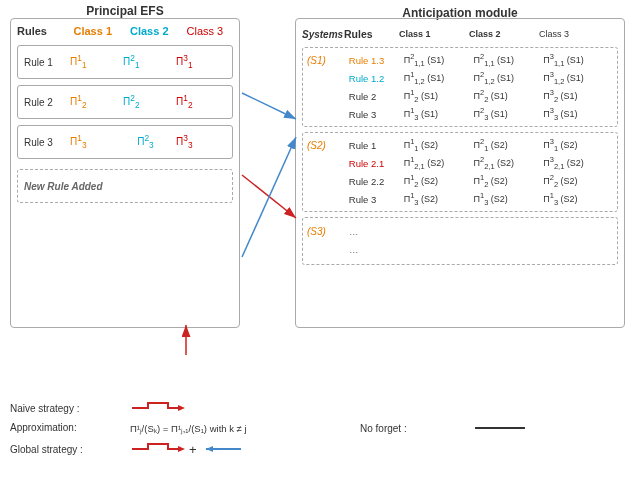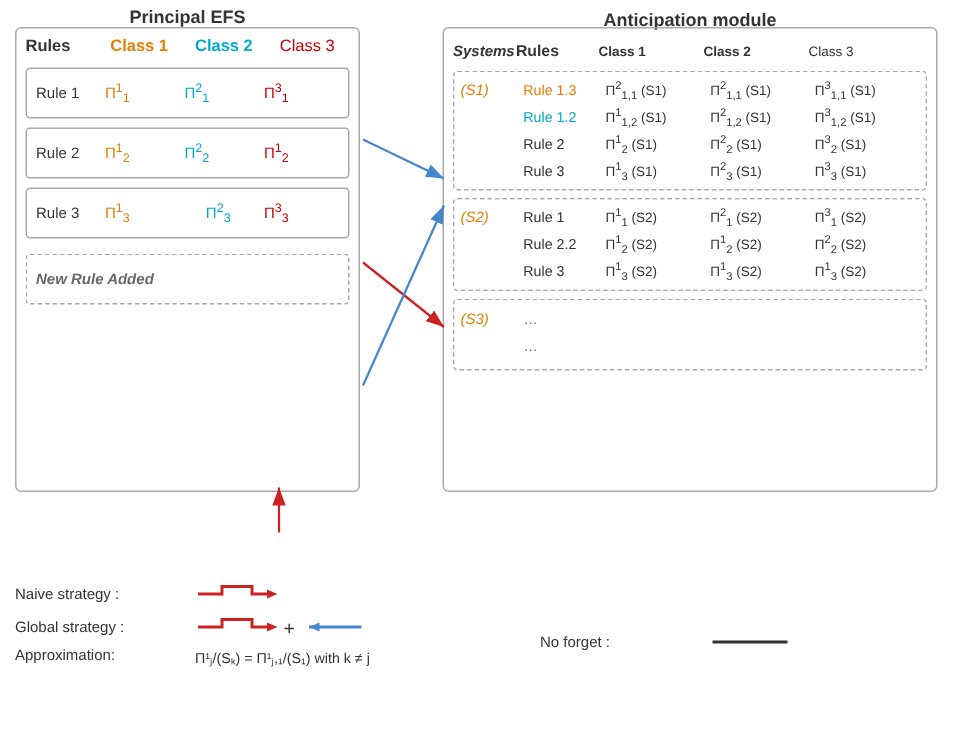--- a/index.html
+++ b/index.html
@@ -224,20 +224,27 @@
     <div class="ant-system-block">
       <div class="ant-row">
         <div class="ant-sys-label">(S2)</div>
         <div class="ant-rule-label">Rule 1</div>
         <div class="ant-val">Π<sup>1</sup><sub>1</sub> (S2)</div>
         <div class="ant-val">Π<sup>2</sup><sub>1</sub> (S2)</div>
         <div class="ant-val">Π<sup>3</sup><sub>1</sub> (S2)</div>
       </div>
       <div class="ant-row">
         <div class="ant-sys-label"></div>
+        <div class="ant-rule-label ant-rule-red">Rule 2.1</div>
+        <div class="ant-val">Π<sup>1</sup><sub>2,1</sub> (S2)</div>
+        <div class="ant-val">Π<sup>2</sup><sub>2,1</sub> (S2)</div>
+        <div class="ant-val">Π<sup>3</sup><sub>2,1</sub> (S2)</div>
+      </div>
+      <div class="ant-row">
+        <div class="ant-sys-label"></div>
         <div class="ant-rule-label">Rule 2.2</div>
         <div class="ant-val">Π<sup>1</sup><sub>2</sub> (S2)</div>
         <div class="ant-val">Π<sup>1</sup><sub>2</sub> (S2)</div>
         <div class="ant-val">Π<sup>2</sup><sub>2</sub> (S2)</div>
       </div>
       <div class="ant-row">
         <div class="ant-sys-label"></div>
         <div class="ant-rule-label">Rule 3</div>
         <div class="ant-val">Π<sup>1</sup><sub>3</sub> (S2)</div>
         <div class="ant-val">Π<sup>1</sup><sub>3</sub> (S2)</div>
@@ -272,44 +279,44 @@
 
     <line x1="242" y1="93" x2="296" y2="119" stroke="#4488cc" stroke-width="1.5" marker-end="url(#arrowhead-blue)"></line>
 
     <line x1="242" y1="175" x2="296" y2="218" stroke="#cc2222" stroke-width="1.5" marker-end="url(#arrowhead-red)"></line>
 
     <line x1="242" y1="257" x2="296" y2="137" stroke="#4488cc" stroke-width="1.5" marker-end="url(#arrowhead-blue)"></line>
 
     <line x1="186" y1="355" x2="186" y2="325" stroke="#cc2222" stroke-width="1.5" marker-end="url(#arrowhead-red)"></line>
   </svg>
 
-  <div style="position:absolute; left:10px; top:388px; width:300px;">
+  <div style="position:absolute; left:10px; top:400px; width:300px;">
     <div class="legend-row">
       <span class="legend-label">Naive strategy :</span>
       <svg width="55" height="16">
         <polyline points="2,8 18,8 18,3 38,3 38,8 52,8" fill="none" stroke="#cc2222" stroke-width="2"></polyline>
         <polygon points="48,5 55,8 48,11" fill="#cc2222"></polygon>
       </svg>
+    </div>
+    <div class="legend-row" style="align-items:flex-start;">
+      <span class="legend-label">Approximation:</span>
+      <span style="font-size:9.5px; color:#333;">Π¹ⱼ/(Sₖ) = Π¹ⱼ,₁/(S₁)  with k ≠ j</span>
     </div>
     <div class="legend-row">
       <span class="legend-label">Global strategy :</span>
       <svg width="55" height="16">
         <polyline points="2,8 18,8 18,3 38,3 38,8 52,8" fill="none" stroke="#cc2222" stroke-width="2"></polyline>
         <polygon points="48,5 55,8 48,11" fill="#cc2222"></polygon>
       </svg>
       <span style="margin:0 4px; font-size:13px;">+</span>
       <svg width="45" height="16">
         <line x1="5" y1="8" x2="40" y2="8" stroke="#4488cc" stroke-width="2" marker-end="url(#arrowhead-blue-inline)"></line>
         <polygon points="12,5 5,8 12,11" fill="#4488cc"></polygon>
       </svg>
     </div>
-    <div class="legend-row" style="align-items:flex-start;">
-      <span class="legend-label">Approximation:</span>
-      <span style="font-size:9.5px; color:#333;">Π¹ⱼ/(Sₖ) = Π¹ⱼ,₁/(S₁)  with k ≠ j</span>
-    </div>
   </div>
 
   <div style="position:absolute; left:360px; top:420px; width:260px;">
     <div class="legend-row">
       <span style="min-width:110px;">No forget :</span>
       <svg width="60" height="16">
         <line x1="5" y1="8" x2="55" y2="8" stroke="#333" stroke-width="2"></line>
       </svg>
     </div>
   </div>

